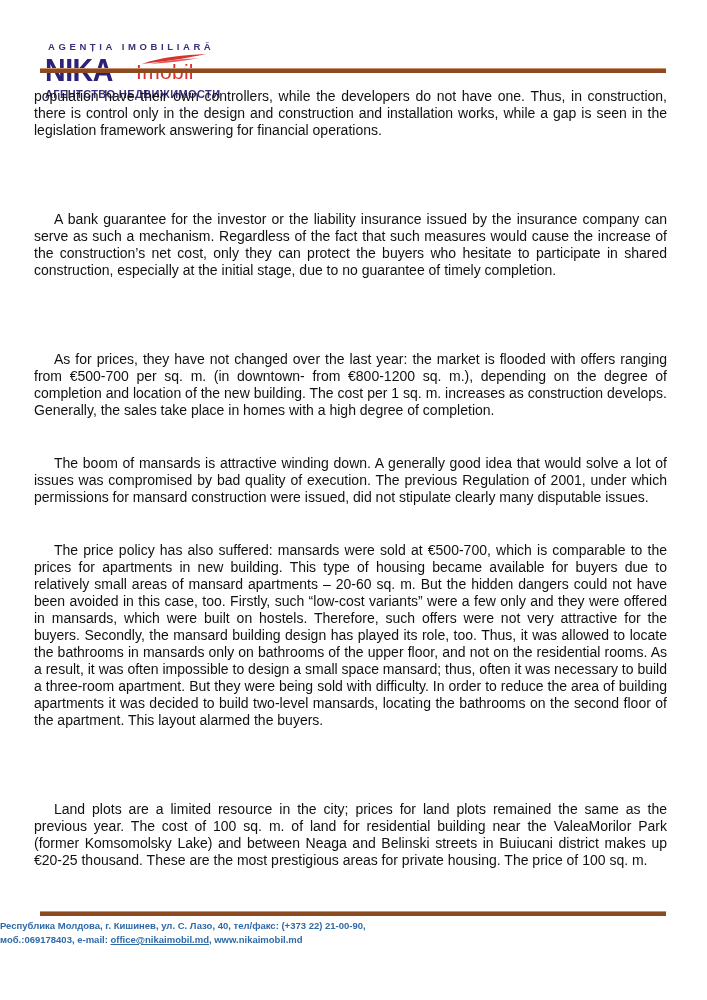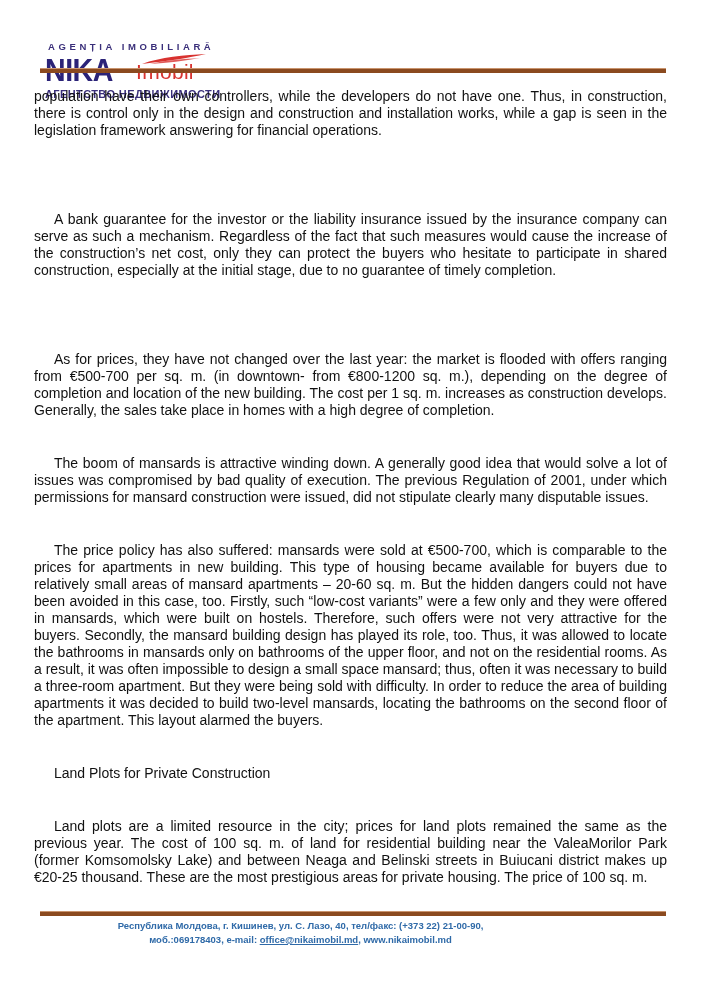--- a/index.html
+++ b/index.html
@@ -15,21 +15,21 @@
   .rule { position: absolute; left: 40px; width: 626px; height: 4px; background: #8b4a1f; border-top: 1px solid #c9946d; }
   .rule.header { top: 68px; }
   .rule.footer { top: 911px; }
 
   .content { position: absolute; left: 34px; top: 88px; width: 633px; font-size: 14px; line-height: 17px; }
   .content p { margin: 0; text-align: justify; }
   .content p.indent { text-indent: 20px; }
   .gap { height: 36px; }
   .heading { text-indent: 20px; text-align: left !important; }
 
-  .footer-text { position: absolute; left: 0; width: 601px; top: 919px; text-align: center; font-family: "Liberation Sans", sans-serif; font-weight: bold; font-size: 9.5px; line-height: 14px; color: #2f6aa8; }
+  .footer-text { position: absolute; left: 0; width: 601px; top: 919px; font-family: "Liberation Sans", sans-serif; font-weight: bold; font-size: 9.5px; line-height: 14px; color: #2f6aa8; }
   .footer-text a { color: #2f6aa8; text-decoration: underline; }
 </style>
 </head>
 <body>
 
 <div class="logo">
   <div class="logo-top">AGENȚIA IMOBILIARĂ</div>
   <svg class="logo-swoosh" viewBox="0 0 68 12">
     <path d="M2 11 C 20 4, 45 2, 66 1 C 48 5, 28 8, 2 11 Z" fill="#d8322f"></path>
     <path d="M10 11 C 26 7, 44 6, 60 5 C 44 8, 28 10, 10 11 Z" fill="#d8322f" opacity="0.8"></path>
@@ -47,21 +47,20 @@
   <div class="gap"></div>
   <p class="indent">A bank guarantee for the investor or the liability insurance issued by the insurance company can serve as such a mechanism. Regardless of the fact that such measures would cause the increase of the construction’s net cost, only they can protect the buyers who hesitate to participate in shared construction, especially at the initial stage, due to no guarantee of timely completion.</p>
   <div class="gap"></div>
   <div class="gap"></div>
   <p class="indent">As for prices, they have not changed over the last year: the market is flooded with offers ranging from €500-700 per sq. m. (in downtown- from €800-1200 sq. m.), depending on the degree of completion and location of the new building. The cost per 1 sq. m. increases as construction develops. Generally, the sales take place in homes with a high degree of completion.</p>
   <div class="gap"></div>
   <p class="indent">The boom of mansards is attractive winding down. A generally good idea that would solve a lot of issues was compromised by bad quality of execution. The previous Regulation of 2001, under which permissions for mansard construction were issued, did not stipulate clearly many disputable issues.</p>
   <div class="gap"></div>
   <p class="indent">The price policy has also suffered: mansards were sold at €500-700, which is comparable to the prices for apartments in new building. This type of housing became available for buyers due to relatively small areas of mansard apartments – 20-60 sq. m. But the hidden dangers could not have been avoided in this case, too. Firstly, such “low-cost variants” were a few only and they were offered in mansards, which were built on hostels. Therefore, such offers were not very attractive for the buyers. Secondly, the mansard building design has played its role, too. Thus, it was allowed to locate the bathrooms in mansards only on bathrooms of the upper floor, and not on the residential rooms. As a result, it was often impossible to design a small space mansard; thus, often it was necessary to build a three-room apartment. But they were being sold with difficulty. In order to reduce the area of building apartments it was decided to build two-level mansards, locating the bathrooms on the second floor of the apartment. This layout alarmed the buyers.</p>
   <div class="gap"></div>
-  <p class="heading">Land Plots for Private Construction</p>
   <div class="gap"></div>
   <p class="indent">Land plots are a limited resource in the city; prices for land plots remained the same as the previous year. The cost of 100 sq. m. of land for residential building near the ValeaMorilor Park (former Komsomolsky Lake) and between Neaga and Belinski streets in Buiucani district makes up €20-25 thousand. These are the most prestigious areas for private housing. The price of 100 sq. m.</p>
 </div>
 
 <div class="rule footer"></div>
 
 <div class="footer-text">
   <div>Республика Молдова, г. Кишинев, ул. С. Лазо, 40, тел/факс: (+373 22) 21-00-90,</div>
   <div><span>моб.:069178403, e-mail: </span><a>office@nikaimobil.md</a><span>, </span><span>www.nikaimobil.md</span></div>
 </div>

